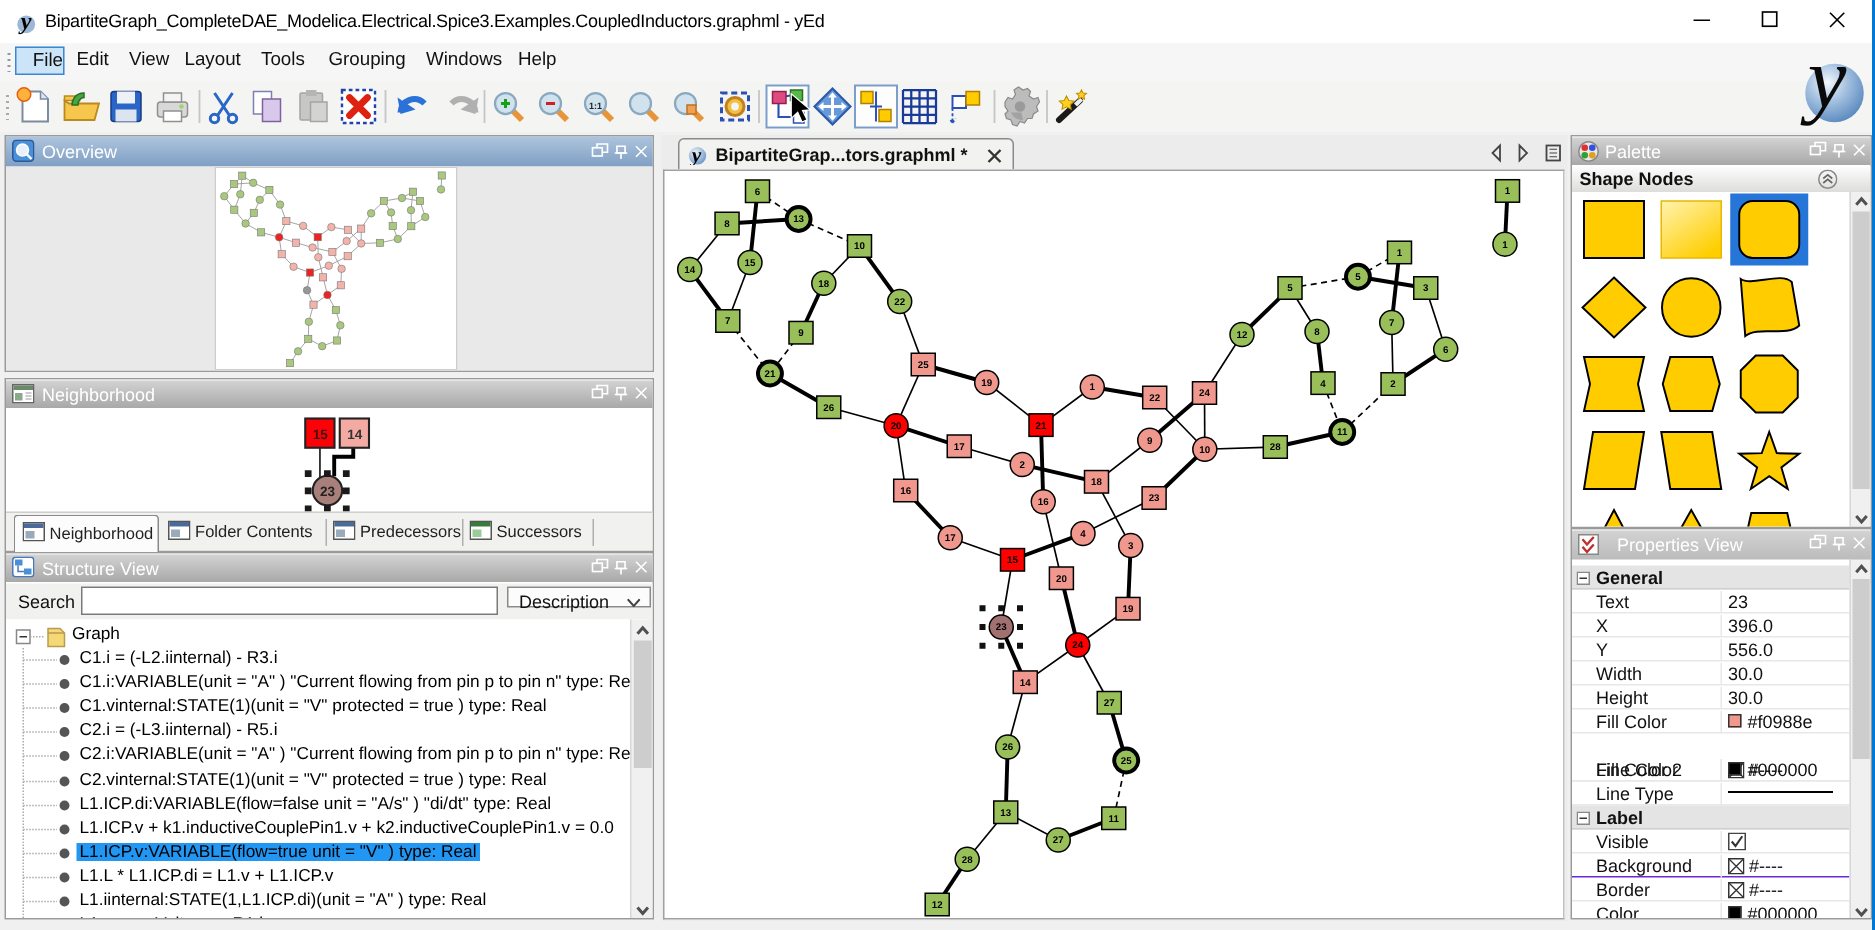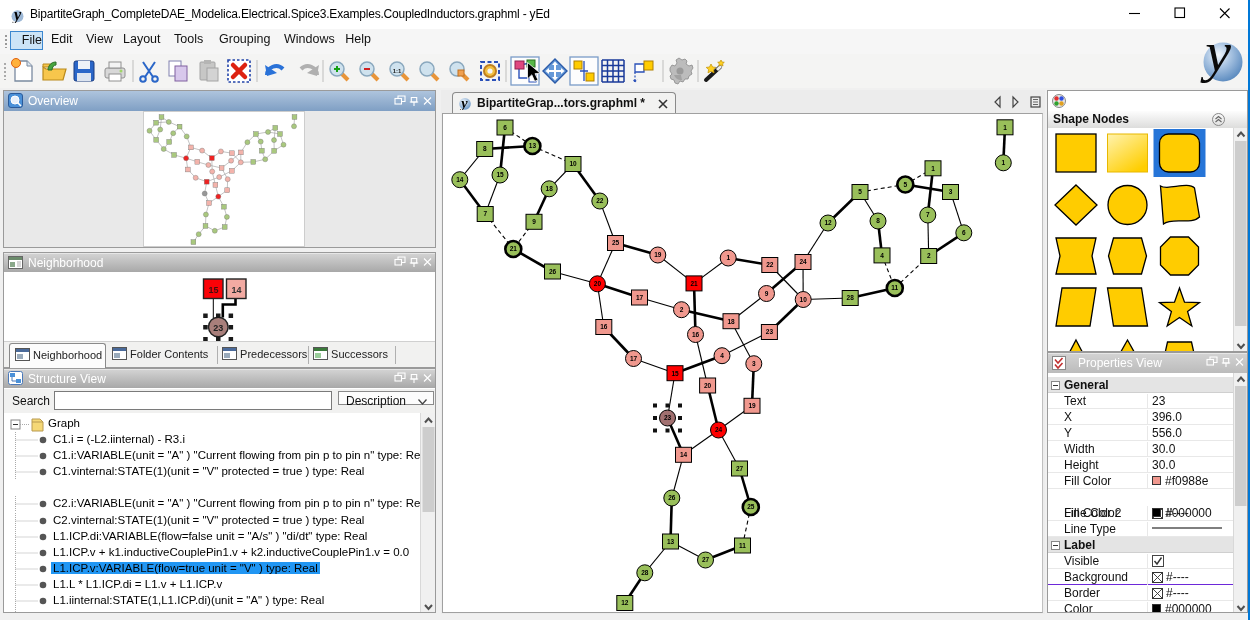--- a/index.html
+++ b/index.html
@@ -658,20 +658,28 @@
         <div class="abs" style="left:47px;top:1px;padding:0 2px;white-space:nowrap">C1.i:VARIABLE(unit = "A" )  "Current flowing from pin p to pin n" type: Rea</div>
       </div>
       <div class="abs" style="left:0;top:51px;width:431px;height:16px">
         <svg width="60" height="16" viewBox="0 0 60 16" style="position:absolute;left:0;top:0">
           <line x1="11.5" y1="0" x2="11.5" y2="16" stroke="#aaa" stroke-dasharray="1,1"></line>
           <line x1="11.5" y1="8" x2="34" y2="8" stroke="#aaa" stroke-dasharray="1,1"></line>
           <circle cx="39" cy="8" r="3.3" fill="#555"></circle>
         </svg>
         <div class="abs" style="left:47px;top:1px;padding:0 2px;white-space:nowrap">C1.vinternal:STATE(1)(unit = "V" protected = true )  type: Real</div>
       </div>
+      <div class="abs" style="left:0;top:67px;width:431px;height:16px">
+        <svg width="60" height="16" viewBox="0 0 60 16" style="position:absolute;left:0;top:0">
+          <line x1="11.5" y1="0" x2="11.5" y2="16" stroke="#aaa" stroke-dasharray="1,1"></line>
+          <line x1="11.5" y1="8" x2="34" y2="8" stroke="#aaa" stroke-dasharray="1,1"></line>
+          <circle cx="39" cy="8" r="3.3" fill="#555"></circle>
+        </svg>
+        <div class="abs" style="left:47px;top:1px;padding:0 2px;white-space:nowrap">C2.i = (-L3.iinternal) - R5.i</div>
+      </div>
       <div class="abs" style="left:0;top:83px;width:431px;height:16px">
         <svg width="60" height="16" viewBox="0 0 60 16" style="position:absolute;left:0;top:0">
           <line x1="11.5" y1="0" x2="11.5" y2="16" stroke="#aaa" stroke-dasharray="1,1"></line>
           <line x1="11.5" y1="8" x2="34" y2="8" stroke="#aaa" stroke-dasharray="1,1"></line>
           <circle cx="39" cy="8" r="3.3" fill="#555"></circle>
         </svg>
         <div class="abs" style="left:47px;top:1px;padding:0 2px;white-space:nowrap">C2.i:VARIABLE(unit = "A" )  "Current flowing from pin p to pin n" type: Rea</div>
       </div>
       <div class="abs" style="left:0;top:100px;width:431px;height:16px">
         <svg width="60" height="16" viewBox="0 0 60 16" style="position:absolute;left:0;top:0">
@@ -731,20 +739,21 @@
       </div>
     </div>
     <div class="abs" style="right:0;top:44px;width:15px;bottom:0;background:#f0f0f0;border-left:1px solid #d8d8d8">
 <svg width="15" height="201" viewBox="0 0 15 201">
         <path d="M4 9.5 L7.5 5.5 L11 9.5" fill="none" stroke="#505050" stroke-width="2"></path>
         <rect x="1.5" y="14" width="12" height="85" fill="#cdcdcd"></rect>
         <path d="M4 192 L7.5 196 L11 192" fill="none" stroke="#505050" stroke-width="2"></path>
       </svg></div>
   </div>
 <div class="abs" style="left:1047px;top:90px;width:201px;height:262px;border:1px solid #9a9a9a;background:#fff">
+<div class="abs" style="left:0;top:0;right:0;height:19px;background:linear-gradient(#d2d2d2,#a8a8a8);border-top:1px solid #e6e6e6;color:#fff;font-size:12px;line-height:19px;padding-left:22px">Palette</div>
 <svg width="14" height="14" viewBox="0 0 14 14" style="position:absolute;left:4px;top:3px">
       <circle cx="7" cy="7" r="6.5" fill="#e8e8e8" stroke="#888"></circle>
       <circle cx="4.5" cy="4.5" r="2.2" fill="#e03030"></circle>
       <circle cx="9.5" cy="4.5" r="2.2" fill="#3050e0"></circle>
       <circle cx="4.5" cy="9.5" r="2.2" fill="#30a030"></circle>
       <circle cx="9.5" cy="9.5" r="2.2" fill="#e0a020"></circle>
     </svg>
 <svg width="40" height="14" viewBox="0 0 40 14" style="position:absolute;right:2px;top:2px">
       <g stroke="#fff" fill="none" stroke-width="1.1">
         <rect x="2" y="4.5" width="6.5" height="5.5"></rect>

